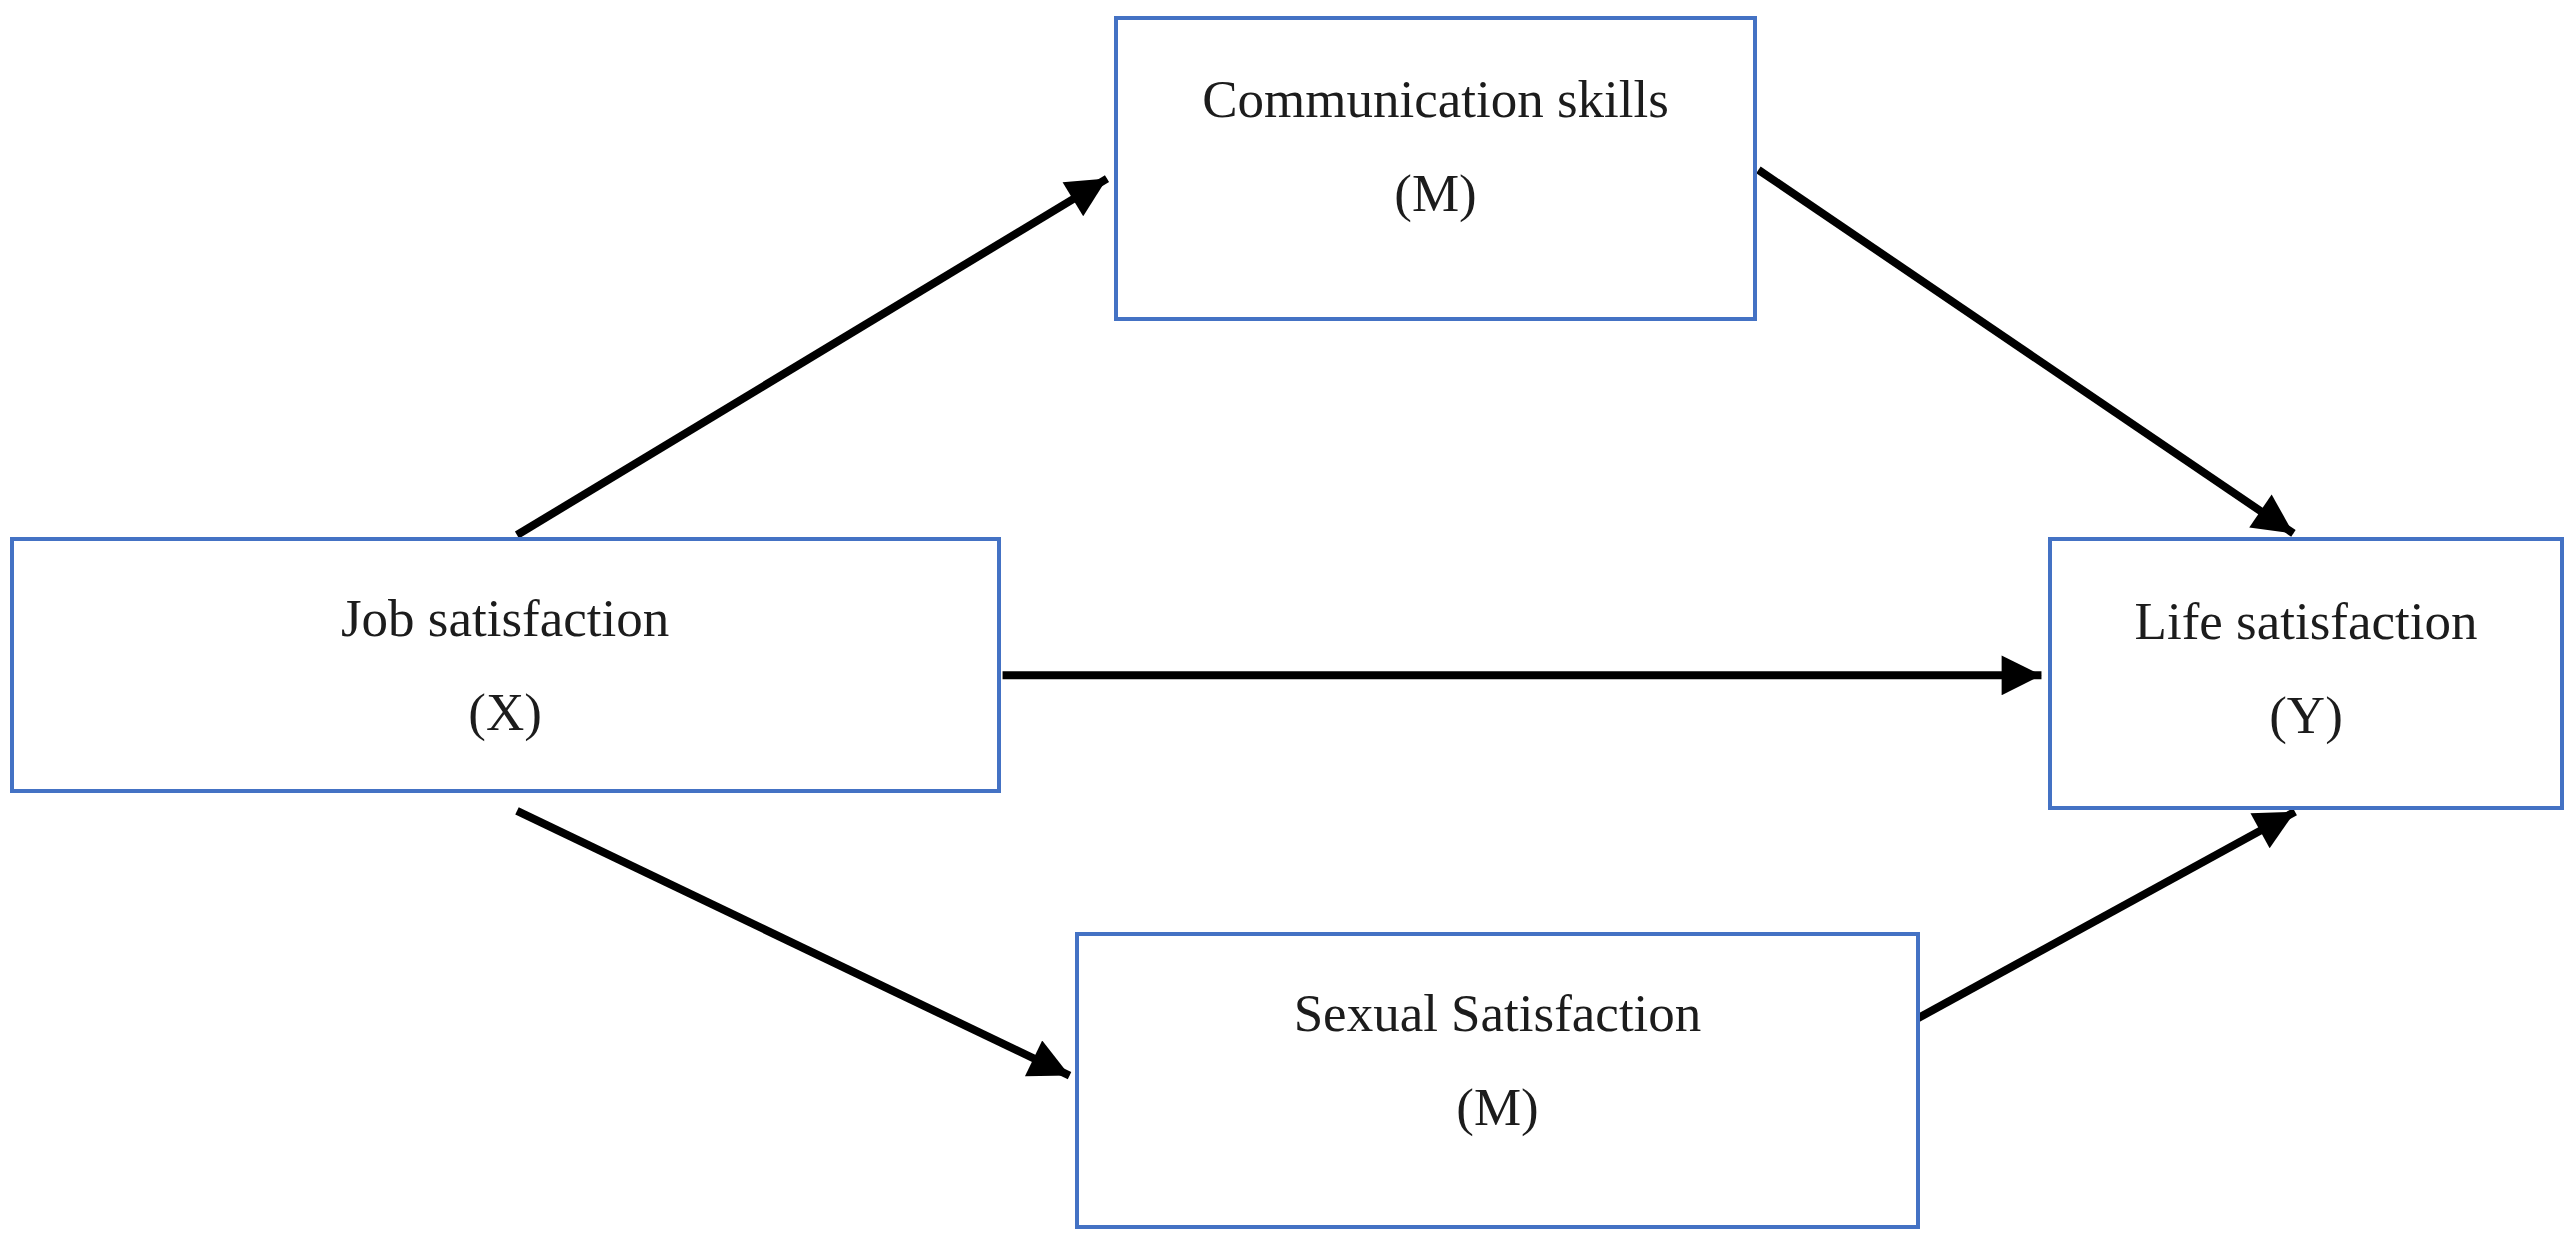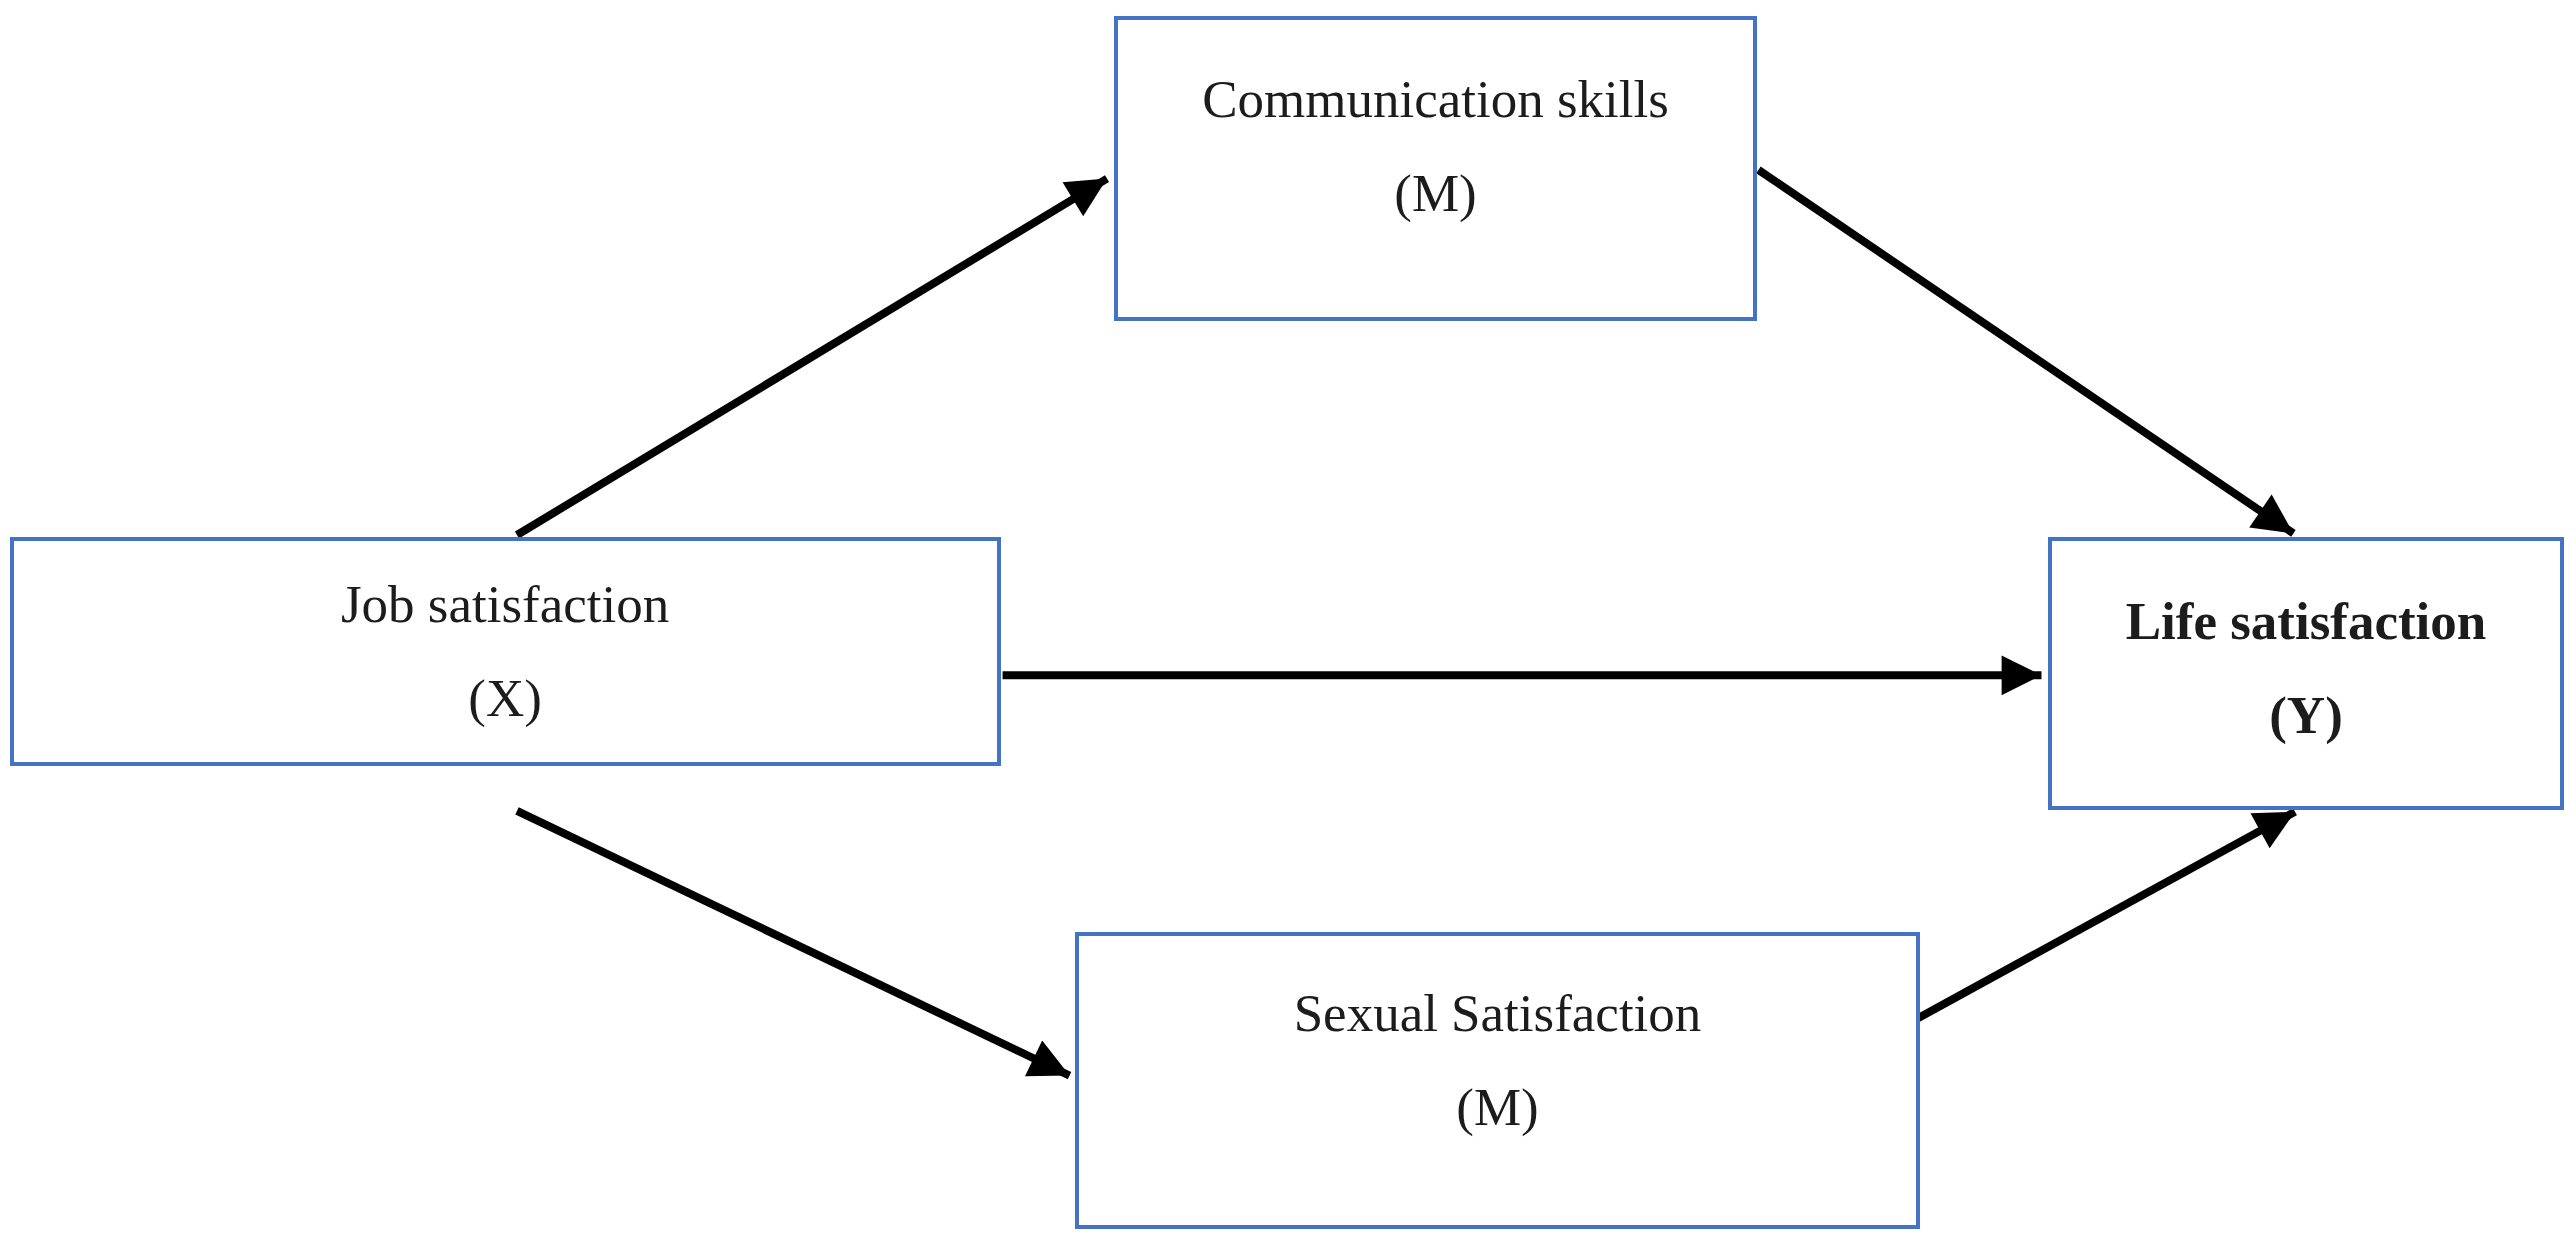--- a/index.html
+++ b/index.html
@@ -33,23 +33,23 @@
     justify-content: center;
     text-align: center;
     color: #1c1c1c;
     font-size: 53px;
     line-height: 1.15;
   }
   .node .role {
     margin-top: 33px;
   }
   
-  .node-x  { left: 9.6px;   top: 537px;  width: 991px; height: 229px; }
+  .node-x  { left: 9.6px;   top: 537px;  width: 991px; height: 256px; }
   .node-m1 { left: 1114px; top: 16px;   width: 643px;  height: 305px; padding-bottom: 44px; }
-  .node-y  { left: 2048px; top: 537px;  width: 516px;  height: 273px; padding-bottom: 9.6px; font-weight: bold; }
+  .node-y  { left: 2048px; top: 537px;  width: 516px;  height: 273px; padding-bottom: 9.6px; }
   .node-m2 { left: 1075px; top: 932px; width: 845px;  height: 297px; padding-bottom: 40px; }
 </style>
 </head>
 <body>
 
 <div class="canvas">
 
   <svg class="arrow-layer" viewBox="0 0 3230 1564" xmlns="http://www.w3.org/2000/svg">
     <defs>
       <marker id="arrowhead" viewBox="0 0 10 10" refX="10" refY="5" markerWidth="6" markerHeight="5" orient="auto" markerUnits="strokeWidth">

